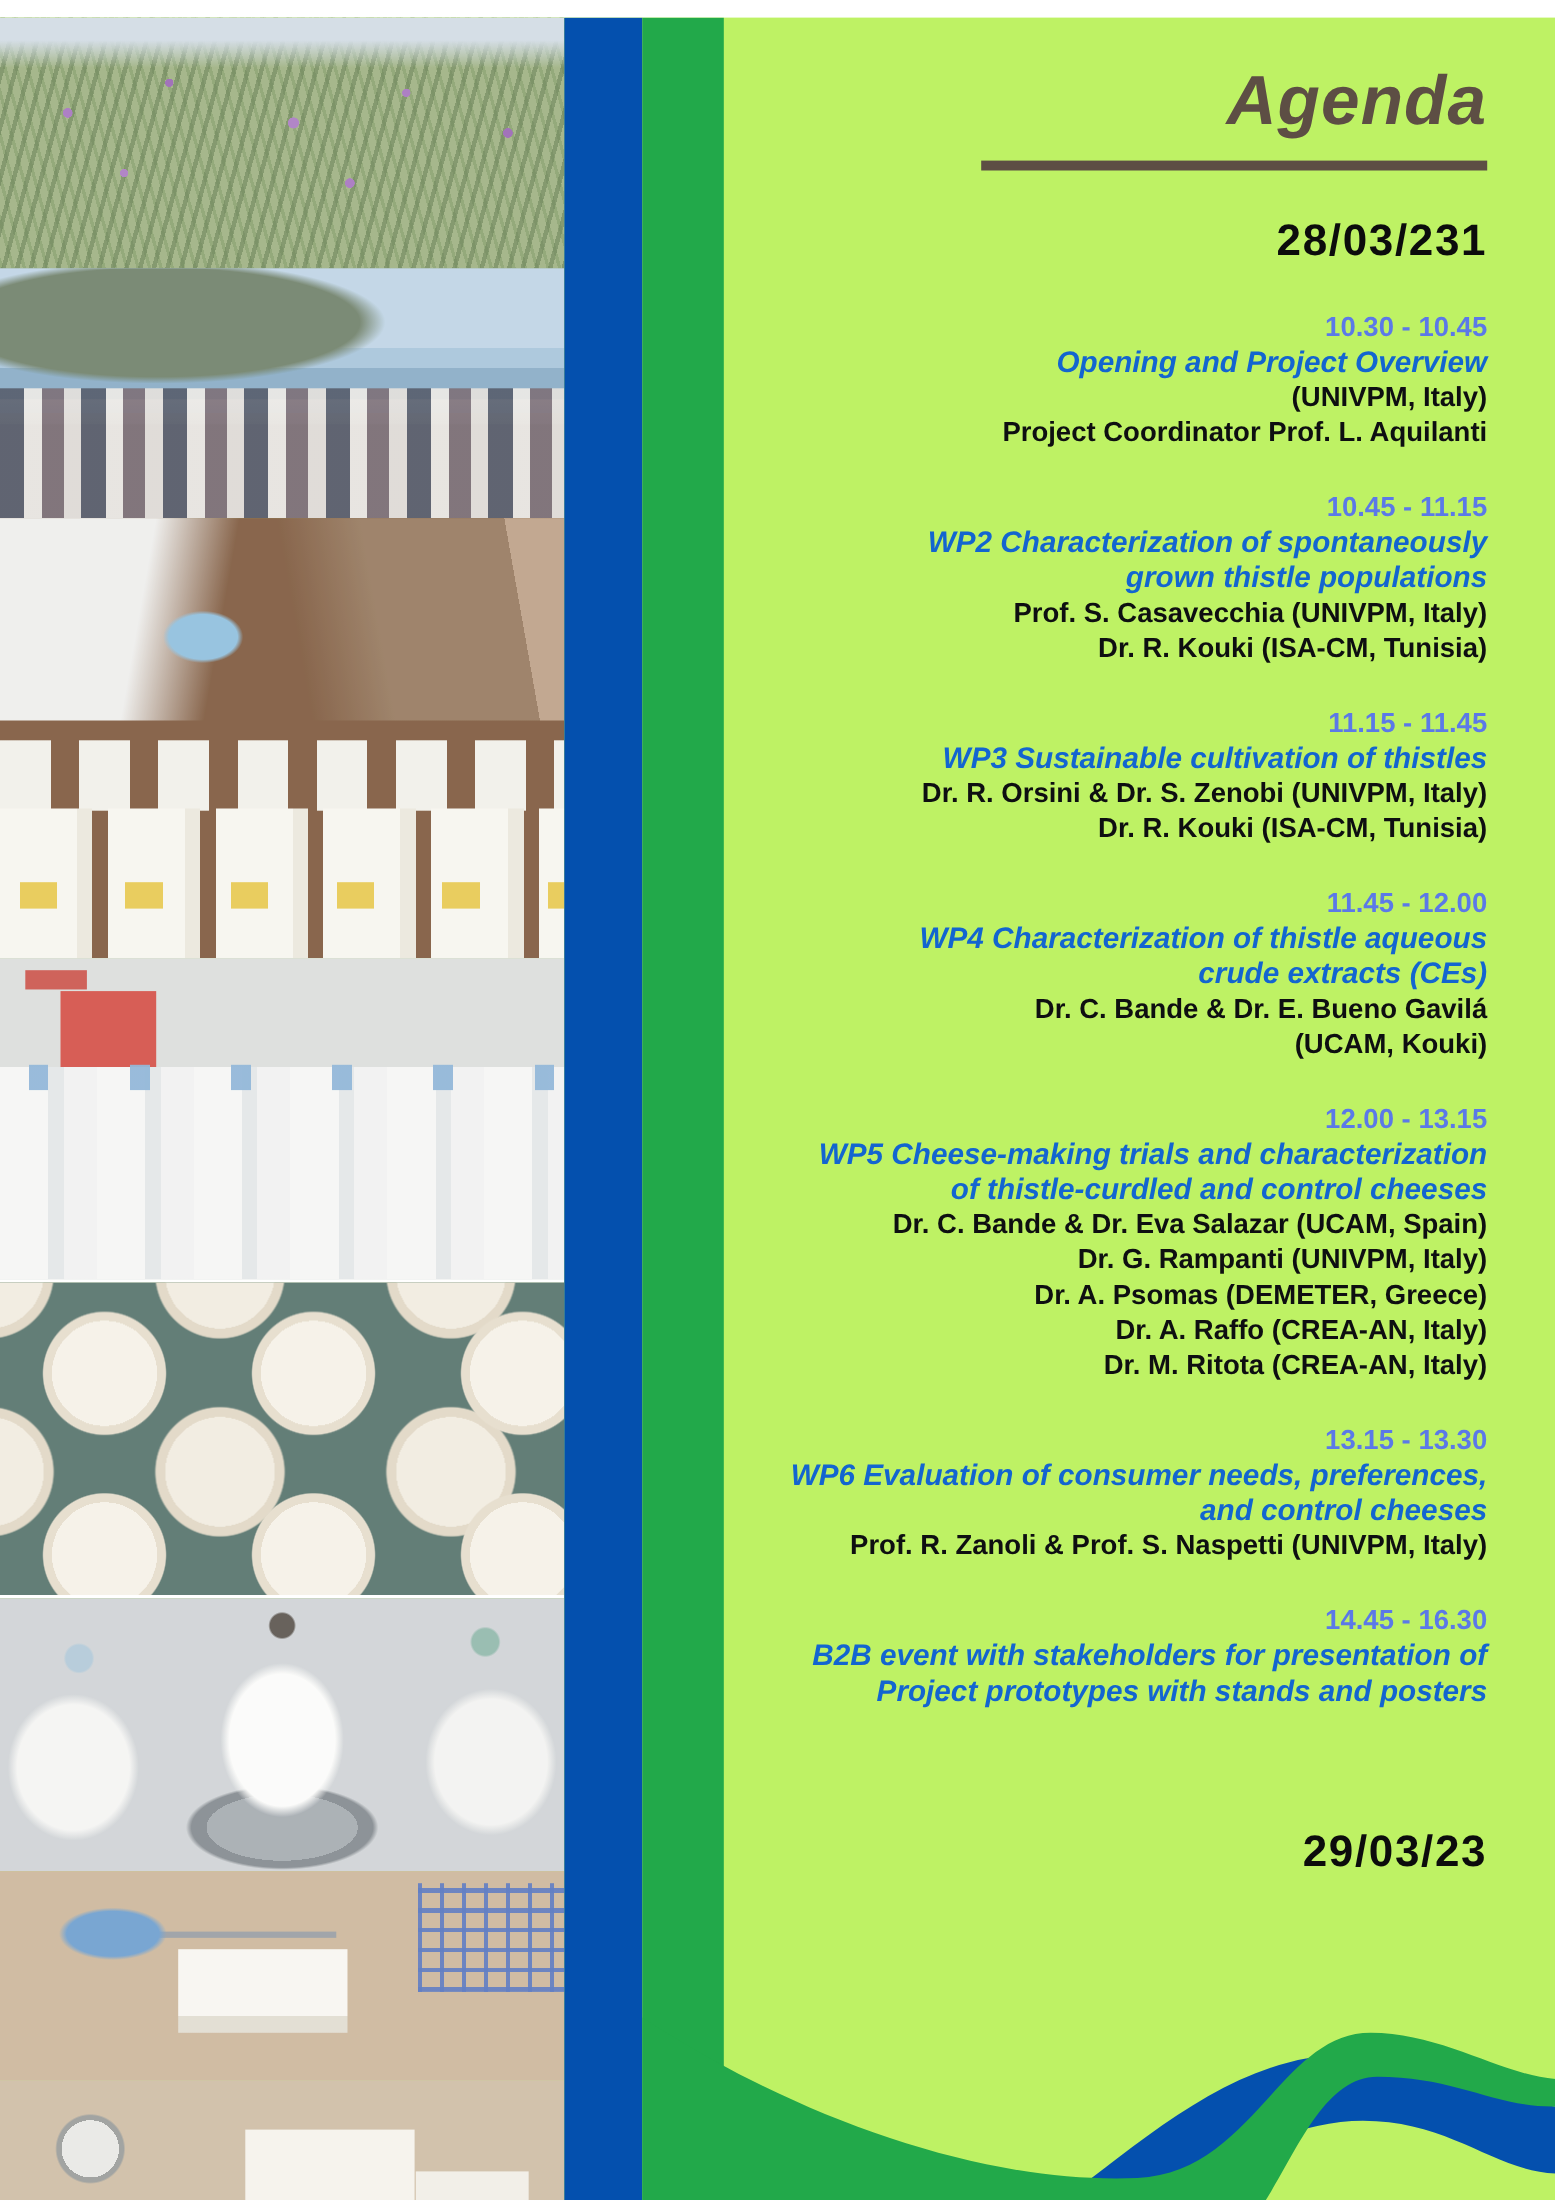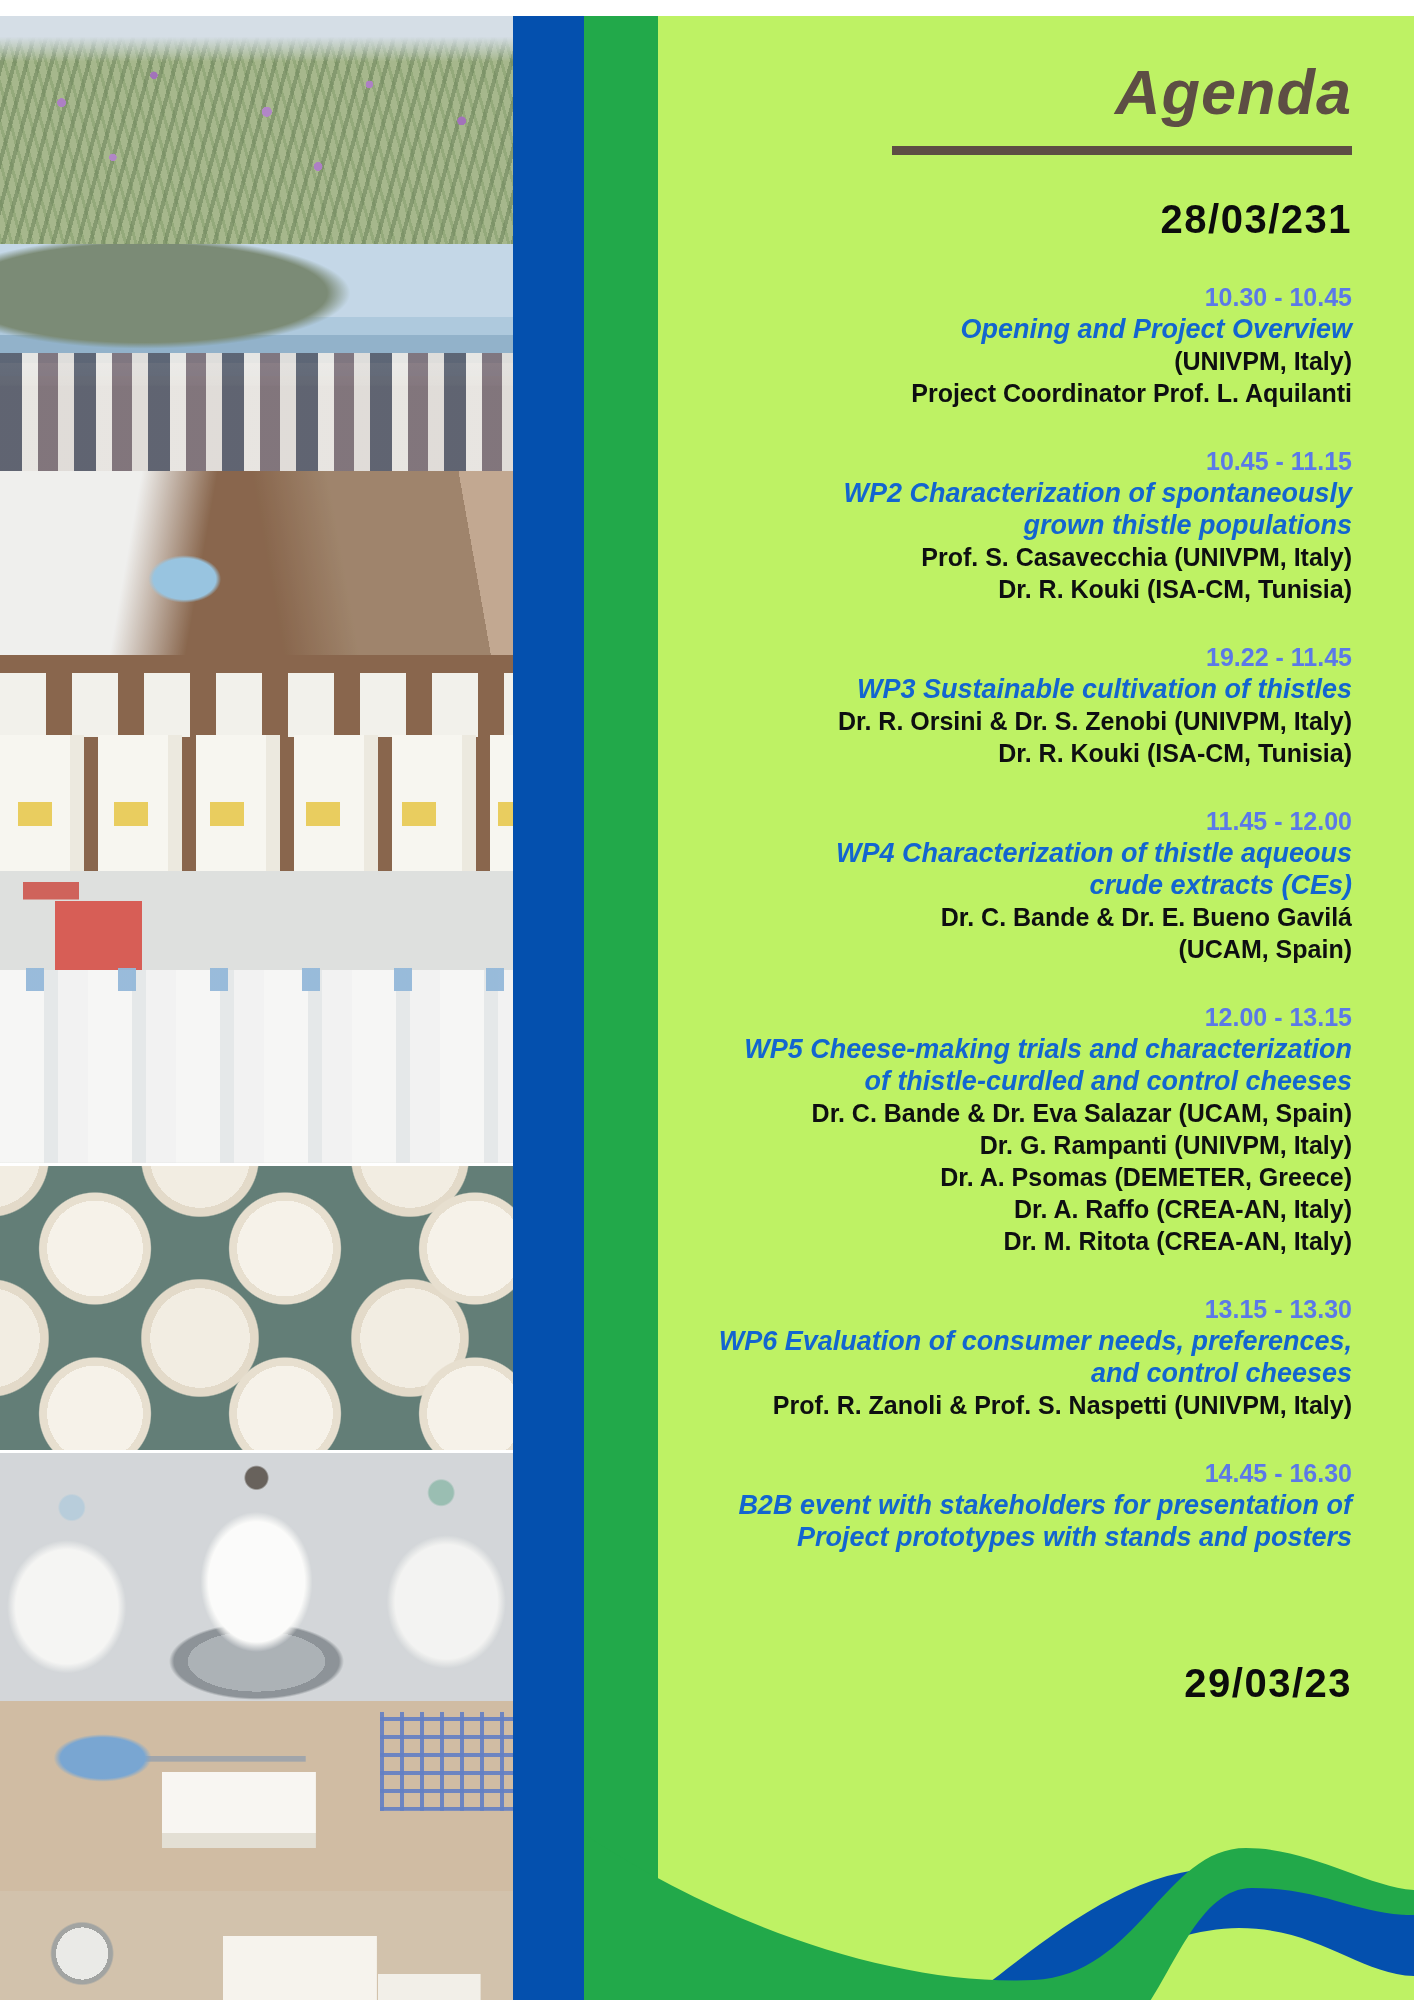--- a/index.html
+++ b/index.html
@@ -150,38 +150,38 @@
             <div class="session-title">
               <div class="session-title-line">WP2 Characterization of spontaneously</div>
               <div class="session-title-line">grown thistle populations</div>
             </div>
             <div class="session-speakers">
               <div class="session-speaker-line">Prof. S. Casavecchia (UNIVPM, Italy)</div>
               <div class="session-speaker-line">Dr. R. Kouki (ISA-CM, Tunisia)</div>
             </div>
           </div>
           <div class="session">
-            <div class="session-time">19.22 - 11.45</div>
+            <div class="session-time">11.15 - 11.45</div>
             <div class="session-title">
               <div class="session-title-line">WP3 Sustainable cultivation of thistles</div>
             </div>
             <div class="session-speakers">
               <div class="session-speaker-line">Dr. R. Orsini &amp; Dr. S. Zenobi (UNIVPM, Italy)</div>
               <div class="session-speaker-line">Dr. R. Kouki (ISA-CM, Tunisia)</div>
             </div>
           </div>
           <div class="session">
             <div class="session-time">11.45 - 12.00</div>
             <div class="session-title">
               <div class="session-title-line">WP4 Characterization of thistle aqueous</div>
               <div class="session-title-line">crude extracts (CEs)</div>
             </div>
             <div class="session-speakers">
               <div class="session-speaker-line">Dr. C. Bande &amp; Dr. E. Bueno Gavilá</div>
-              <div class="session-speaker-line">(UCAM, Spain)</div>
+              <div class="session-speaker-line">(UCAM, Kouki)</div>
             </div>
           </div>
           <div class="session">
             <div class="session-time">12.00 - 13.15</div>
             <div class="session-title">
               <div class="session-title-line">WP5 Cheese-making trials and characterization</div>
               <div class="session-title-line">of thistle-curdled and control cheeses</div>
             </div>
             <div class="session-speakers">
               <div class="session-speaker-line">Dr. C. Bande &amp; Dr. Eva Salazar (UCAM, Spain)</div>

